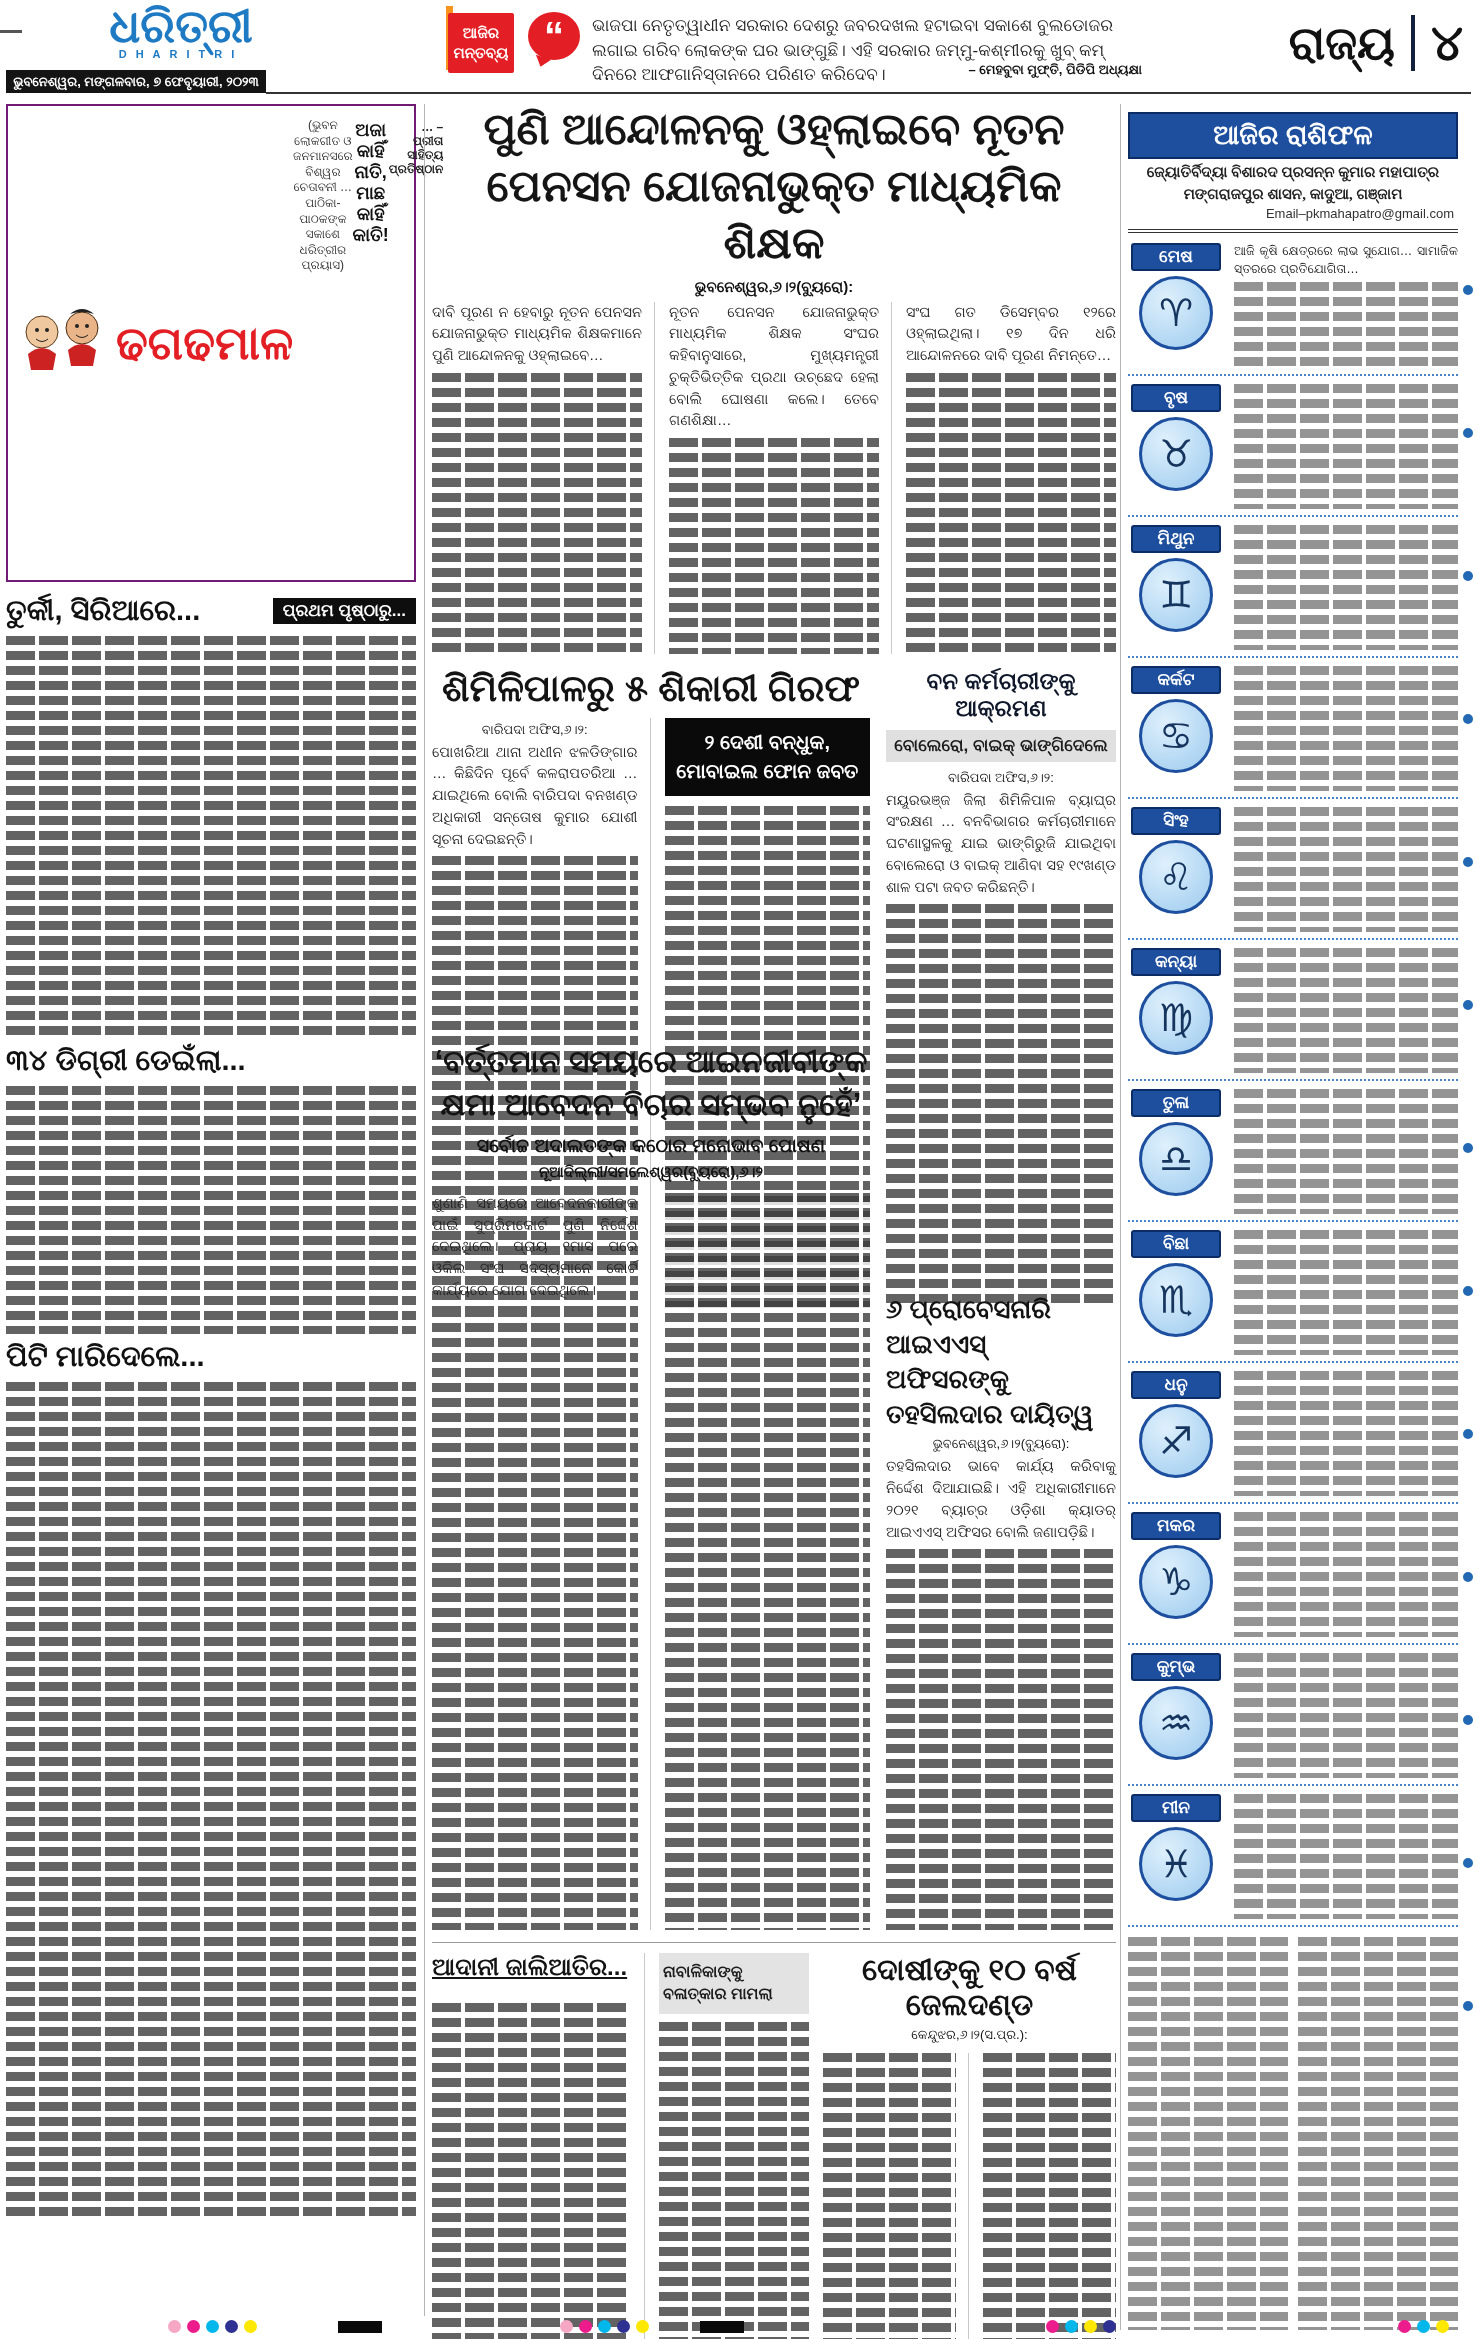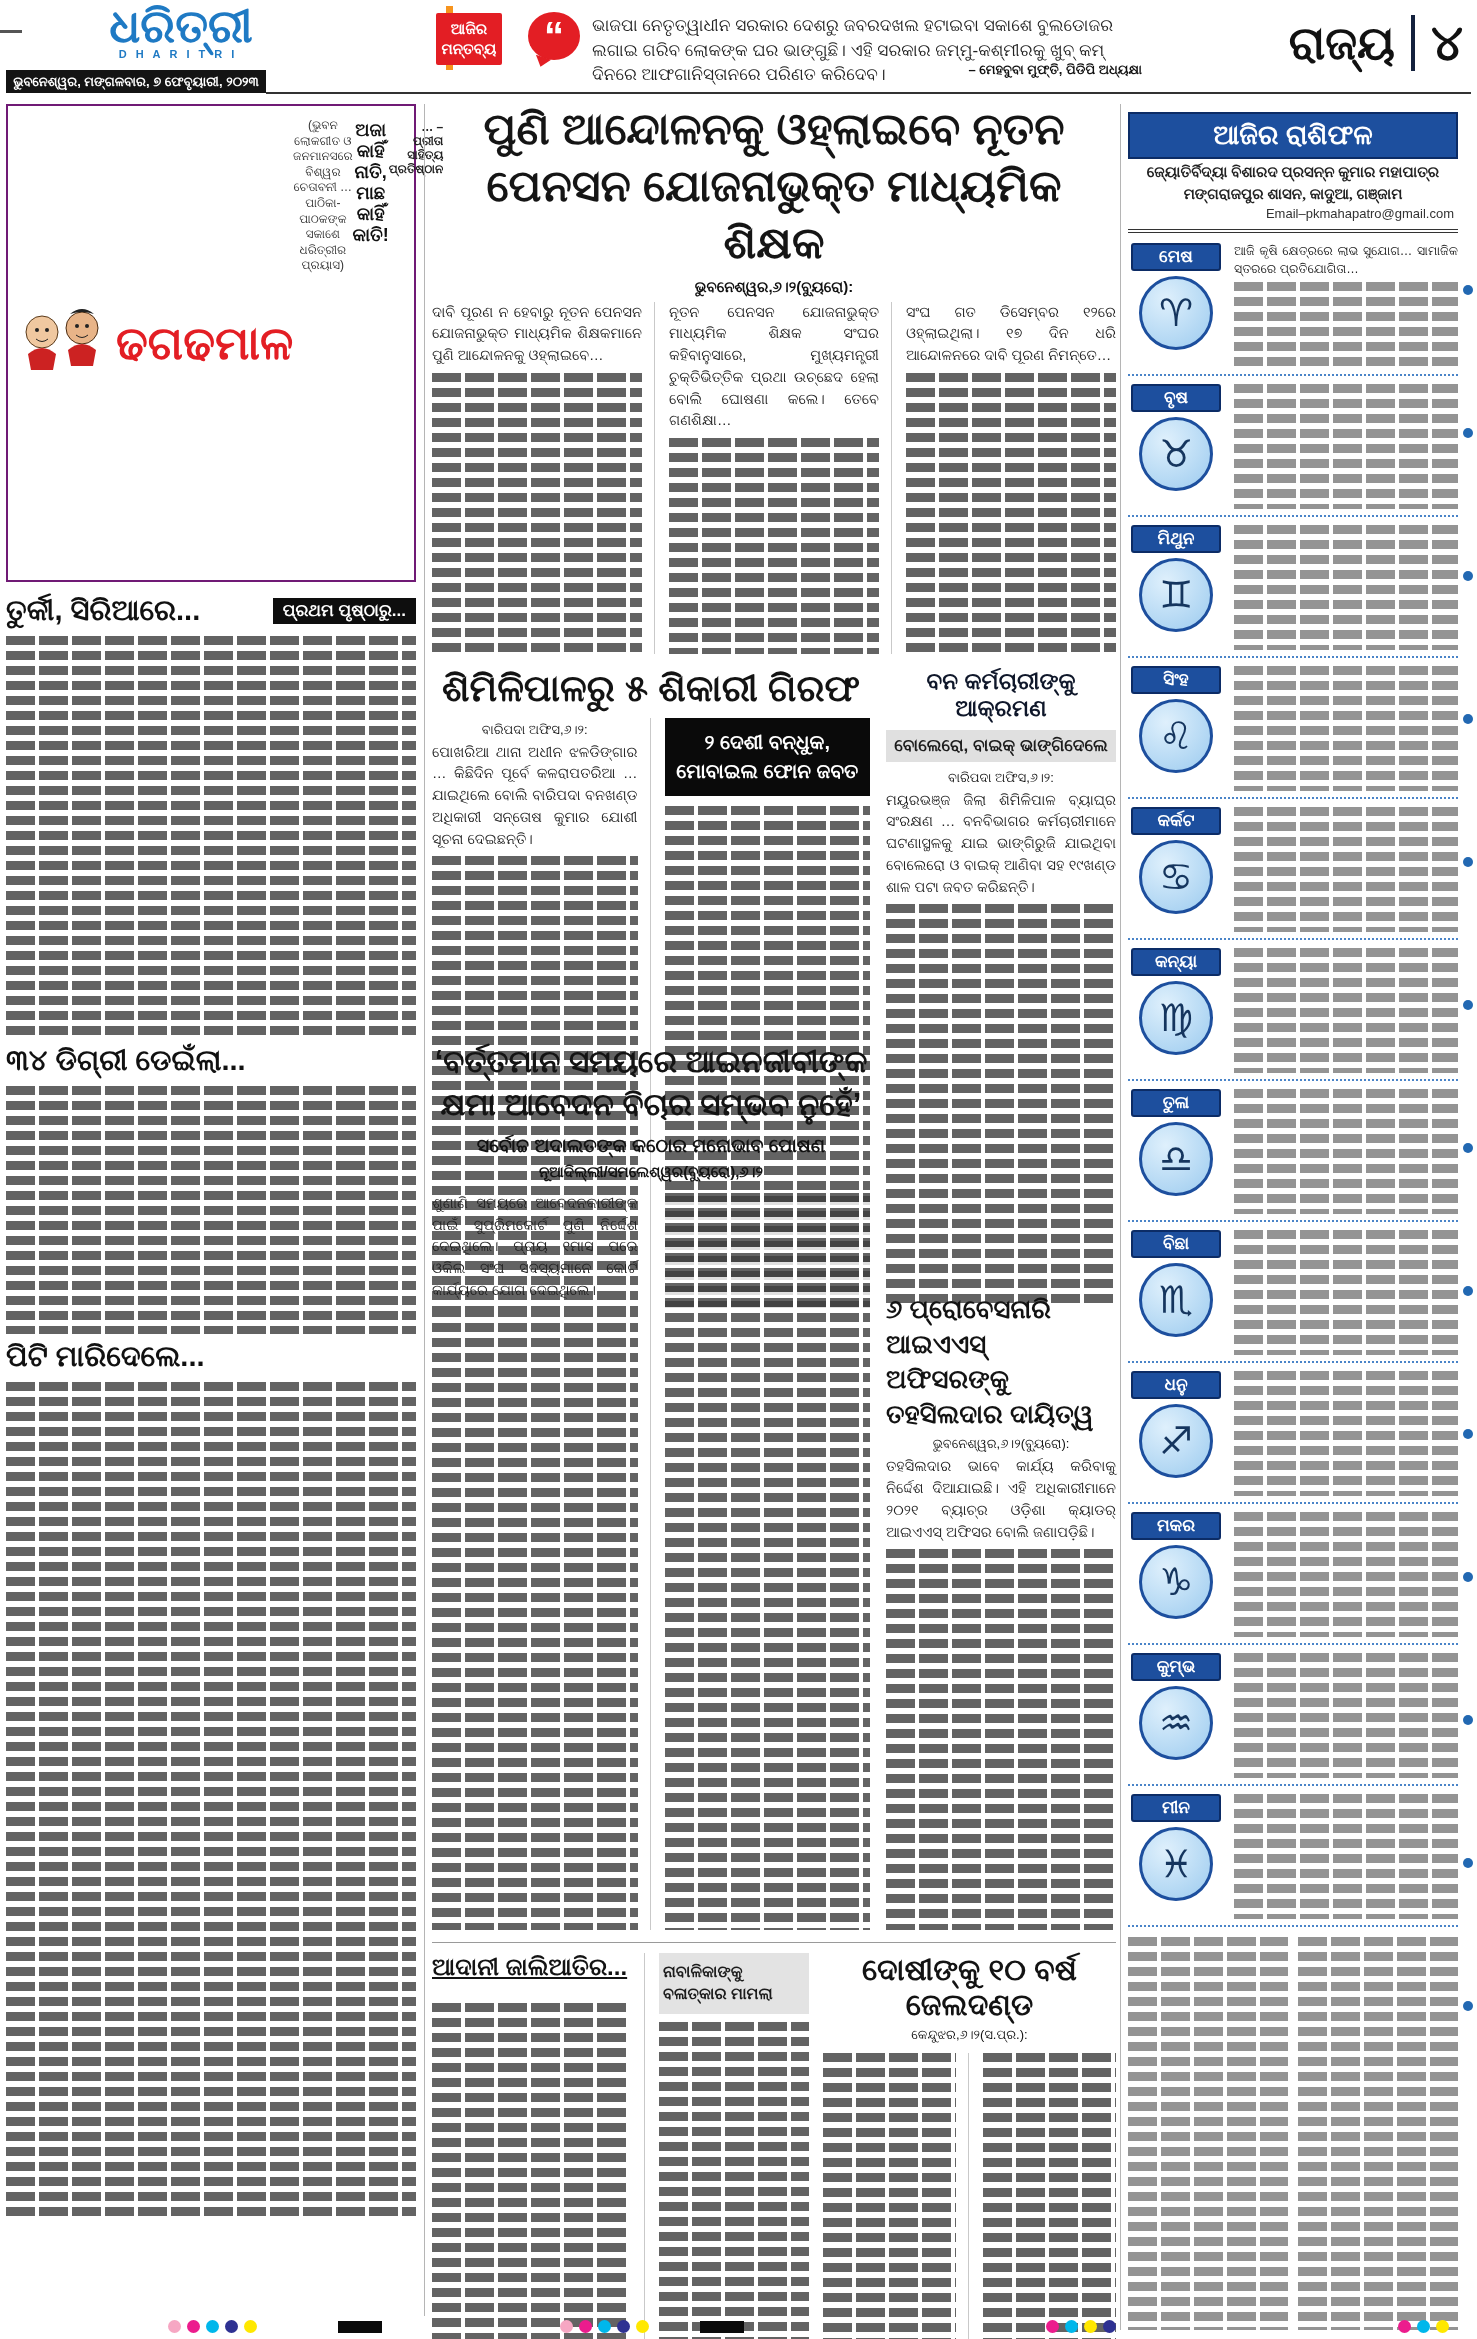--- a/index.html
+++ b/index.html
@@ -15,21 +15,21 @@
   .greek.light{opacity:.55;}
 
   
   .reg-tick{position:absolute;left:0;top:30px;width:22px;height:3px;background:#555;}
   .masthead{position:absolute;left:66px;top:2px;width:230px;text-align:center;}
   .masthead .mh-title{font-size:46px;font-weight:bold;color:#1f7ac4;line-height:1.05;}
   .masthead .mh-sub{font-size:11px;font-weight:bold;color:#1f7ac4;letter-spacing:9px;margin-top:-2px;}
   .datebar{position:absolute;left:6px;top:70px;width:260px;height:23px;background:#141414;color:#fff;
            font-size:13px;font-weight:bold;display:flex;align-items:center;justify-content:center;}
   .accent-strip{position:absolute;left:446px;top:6px;width:7px;height:64px;background:#f7941d;}
-  .comment-box{position:absolute;left:436px;top:13px;width:66px;height:52px;background:#e31e24;
+  .comment-box{position:absolute;left:448px;top:13px;width:66px;height:60px;background:#e31e24;
                color:#fff;font-weight:bold;font-size:15px;line-height:1.35;display:flex;flex-direction:column;
                align-items:center;justify-content:center;border-radius:2px;}
   .quote-bubble{position:absolute;left:528px;top:12px;width:52px;height:48px;background:#e31e24;border-radius:50%;
                 color:#fff;font-size:40px;font-weight:bold;display:flex;align-items:center;justify-content:center;line-height:0;}
   .quote-bubble:after{content:"";position:absolute;left:6px;bottom:-7px;width:0;height:0;
                 border-left:8px solid transparent;border-right:8px solid transparent;border-top:10px solid #e31e24;transform:rotate(18deg);}
   .quote-text{position:absolute;left:592px;top:14px;width:548px;font-size:17px;line-height:1.45;color:#222;}
   .quote-attr{position:absolute;left:900px;top:62px;width:242px;font-size:13px;font-weight:bold;text-align:right;color:#111;}
   .section-wrap{position:absolute;left:1225px;top:8px;width:246px;height:70px;display:flex;align-items:center;justify-content:flex-end;gap:16px;}
   .section-name{font-size:46px;font-weight:bold;color:#111;}
@@ -355,32 +355,32 @@
         <div class="sign-label">ମିଥୁନ</div>
         <div class="sign-circle">♊</div>
       </div>
       <div class="sign-text">
           <div class="greek light"></div>
         </div>
     </div>
 
     <div class="sign-row">
       <div class="sign-left">
+        <div class="sign-label">କର୍କଟ</div>
+        <div class="sign-circle">♋</div>
+      </div>
+      <div class="sign-text">
+          <div class="greek light"></div>
+        </div>
+    </div>
+
+    <div class="sign-row">
+      <div class="sign-left">
         <div class="sign-label">ସିଂହ</div>
         <div class="sign-circle">♌</div>
-      </div>
-      <div class="sign-text">
-          <div class="greek light"></div>
-        </div>
-    </div>
-
-    <div class="sign-row">
-      <div class="sign-left">
-        <div class="sign-label">କର୍କଟ</div>
-        <div class="sign-circle">♋</div>
       </div>
       <div class="sign-text">
           <div class="greek light"></div>
         </div>
     </div>
 
     <div class="sign-row">
       <div class="sign-left">
         <div class="sign-label">କନ୍ୟା</div>
         <div class="sign-circle">♍</div>

